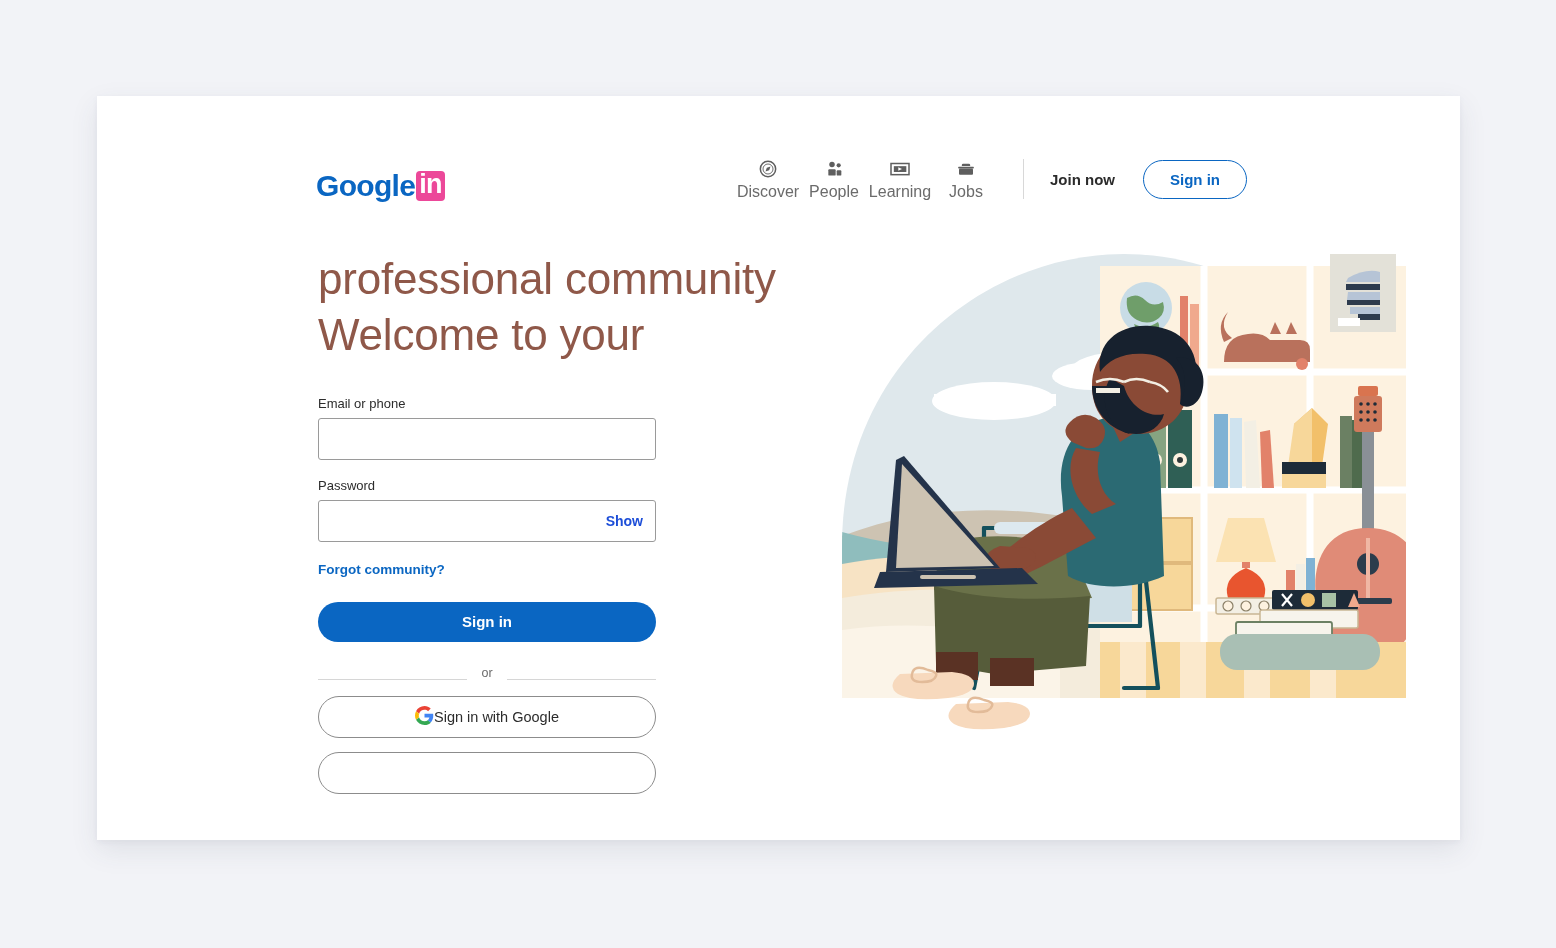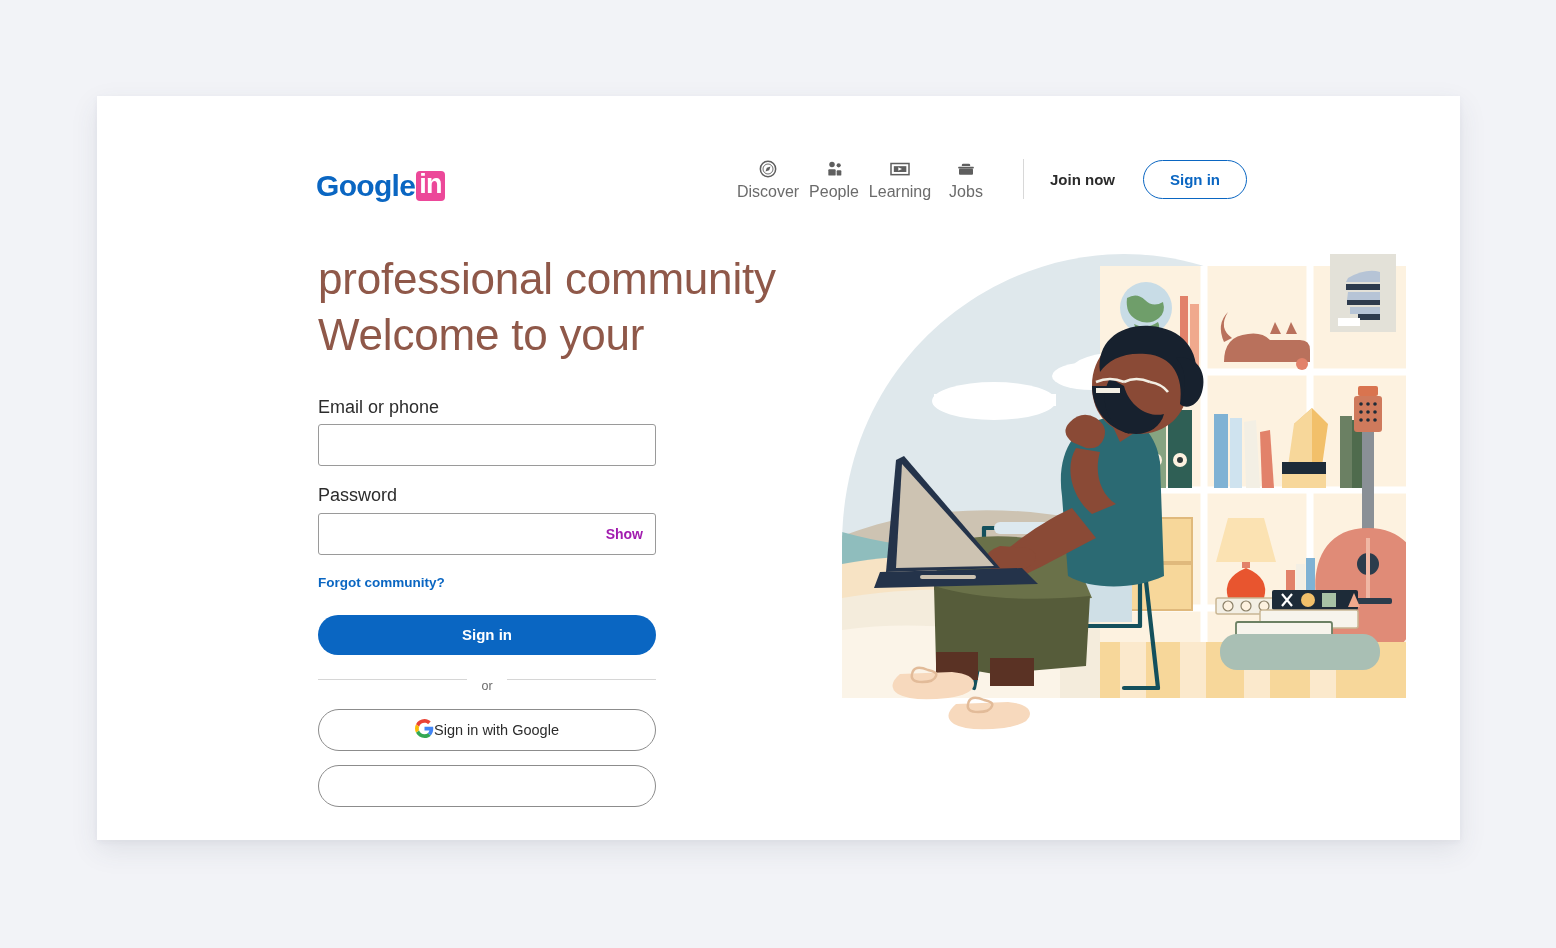--- a/index.html
+++ b/index.html
@@ -139,21 +139,21 @@
 
   
   #form {
     position: absolute;
     left: 221px;
     top: 300px;
     width: 338px;
   }
 
   .field-label {
-    font-size: 18px;
+    font-size: 13px;
     color: #2c2c2c;
     margin-bottom: 5px;
     line-height: 1.3;
   }
 
   .input-wrap {
     position: relative;
     height: 42px;
     border: 1px solid #9a9a9a;
     border-radius: 3px;
@@ -173,21 +173,21 @@
   }
   .input-wrap.pw input { padding-right: 62px; }
 
   #show-toggle {
     position: absolute;
     right: 12px;
     top: 50%;
     transform: translateY(-50%);
     font-size: 14px;
     font-weight: 600;
-    color: #a21caf;
+    color: #1d4ed8;
     cursor: pointer;
     background: none;
     border: none;
     font-family: "Liberation Sans", sans-serif;
     padding: 0;
   }
 
   #forgot {
     display: inline-block;
     font-size: 13.5px;
@@ -208,21 +208,21 @@
     border-radius: 22px;
     color: #ffffff;
     font-size: 15px;
     font-weight: 700;
     cursor: pointer;
     font-family: "Liberation Sans", sans-serif;
   }
 
   #or-row {
     display: flex;
-    align-items: flex-start;
+    align-items: flex-end;
     margin: 24px 0 16px 0;
   }
   #or-row .line { flex: 1; height: 1px; background: #d6d6d6; }
   #or-row .or {
     font-size: 12.5px;
     color: #6b6b6b;
     padding: 0 14px;
   }
 
   .sso-btn {

